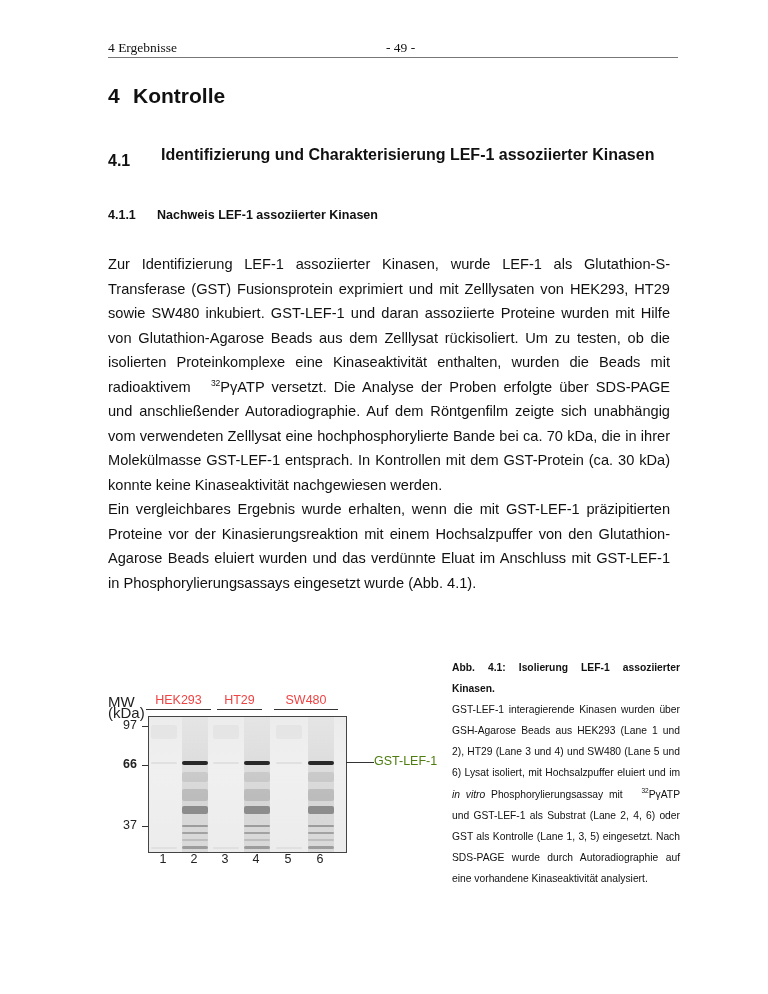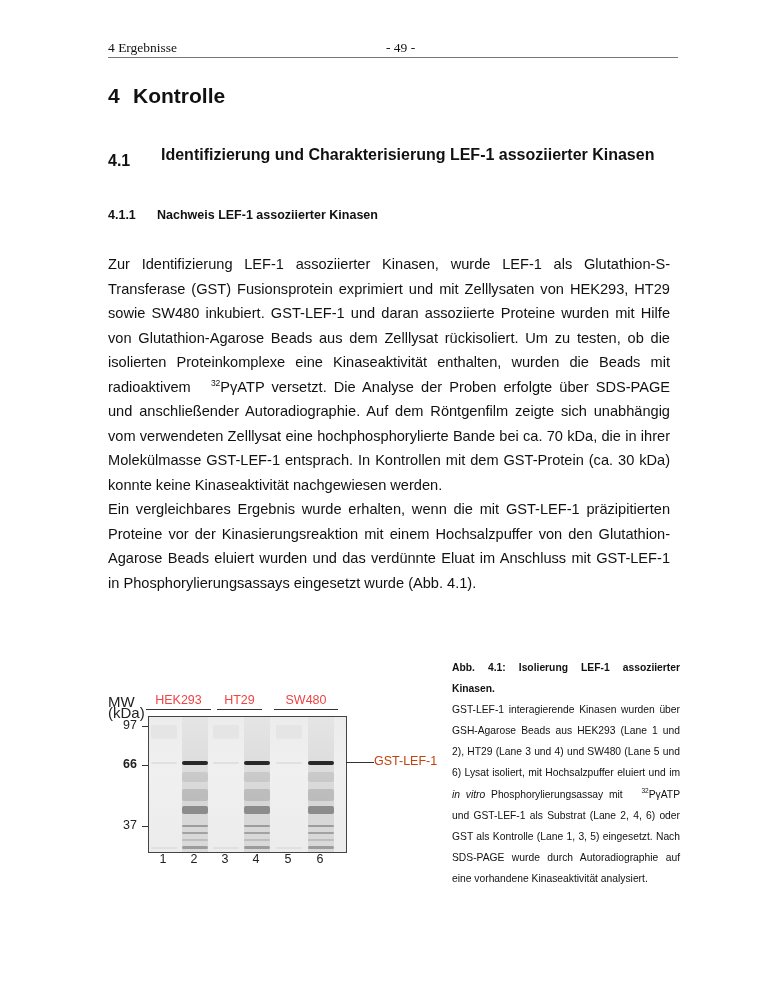--- a/index.html
+++ b/index.html
@@ -40,21 +40,21 @@
     .group-label { position: absolute; top: 5px; font-size: 12.5px; color: #ef4444; text-align: center; }
     .group-line { position: absolute; top: 21px; height: 1px; background: #333; }
     .gel { position: absolute; left: 40px; top: 28px; width: 197px; height: 135px; border: 1.3px solid #444;
       background: linear-gradient(180deg, #ececec 0%, #f0f0f0 40%, #ececec 100%); overflow: hidden; }
     .lane { position: absolute; top: 0; height: 135px; }
     .band { position: absolute; left: 0; right: 0; border-radius: 2px; }
     .marker { position: absolute; left: 15px; font-size: 12.5px; color: #222; }
     .tick { position: absolute; left: 34px; width: 7px; height: 1px; background: #333; }
     .lane-num { position: absolute; top: 164px; font-size: 12.5px; color: #222; width: 14px; text-align: center; }
     .band-callout-line { position: absolute; left: 238px; top: 74px; width: 28px; height: 1px; background: #333; }
-    .band-callout { position: absolute; left: 266px; top: 66px; font-size: 12.5px; color: #c2410c; }
+    .band-callout { position: absolute; left: 266px; top: 66px; font-size: 12.5px; color: #4d7c0f; }
   </style>
 </head>
 <body>
 
 <div class="page">
 
   <div class="running-head">
     <span class="rh-left">4 Ergebnisse</span>
     <span class="rh-center">- 49 -</span>
   </div>

